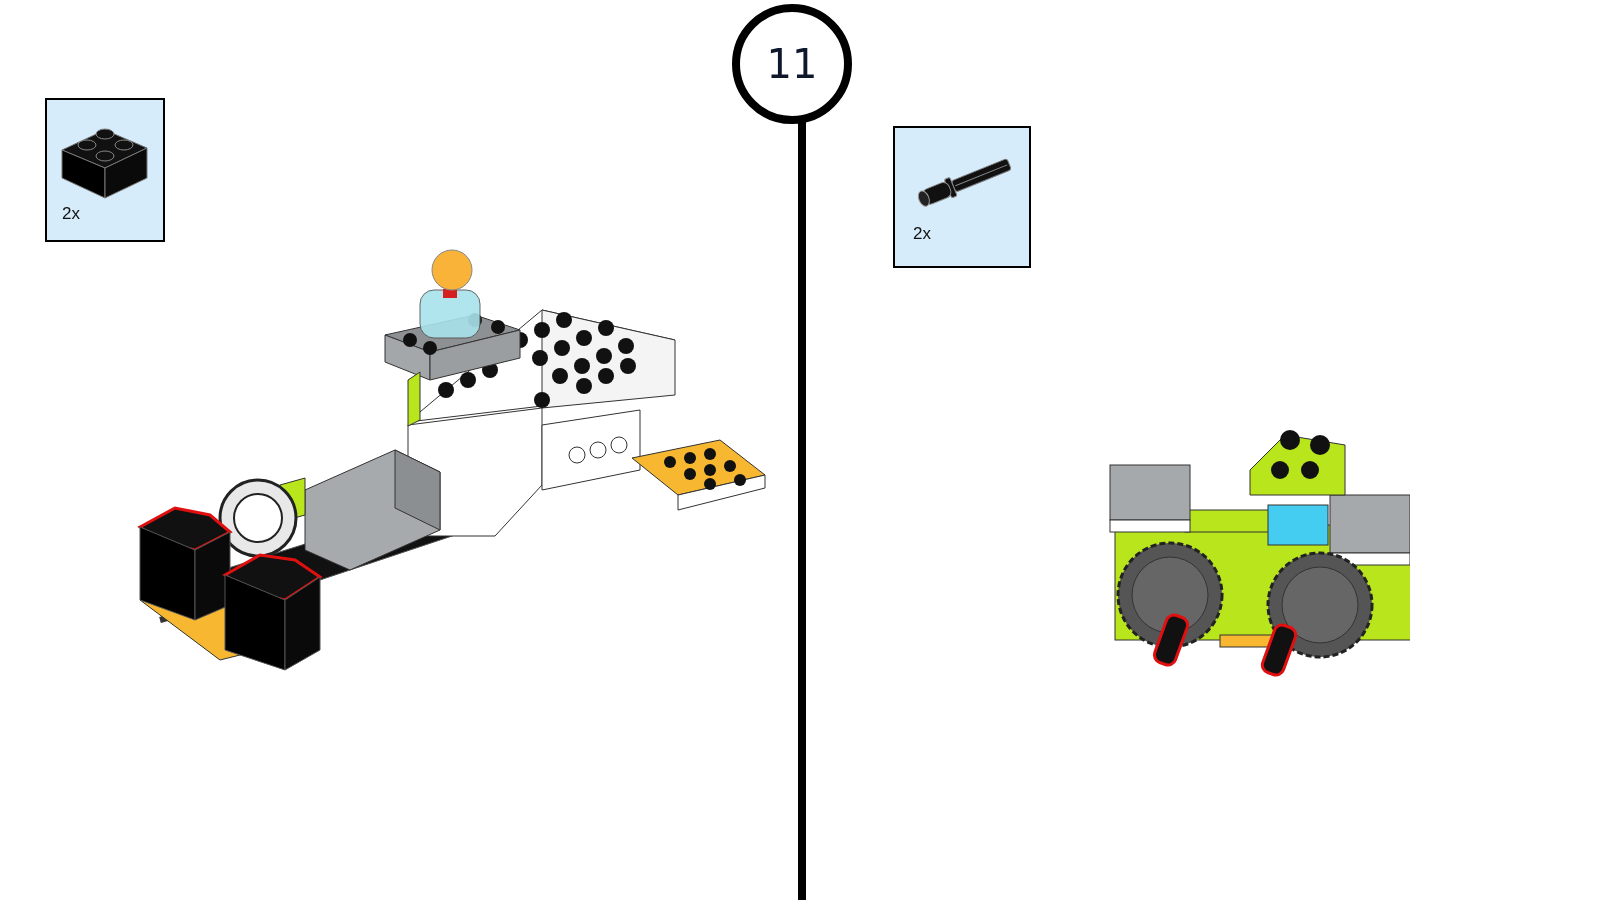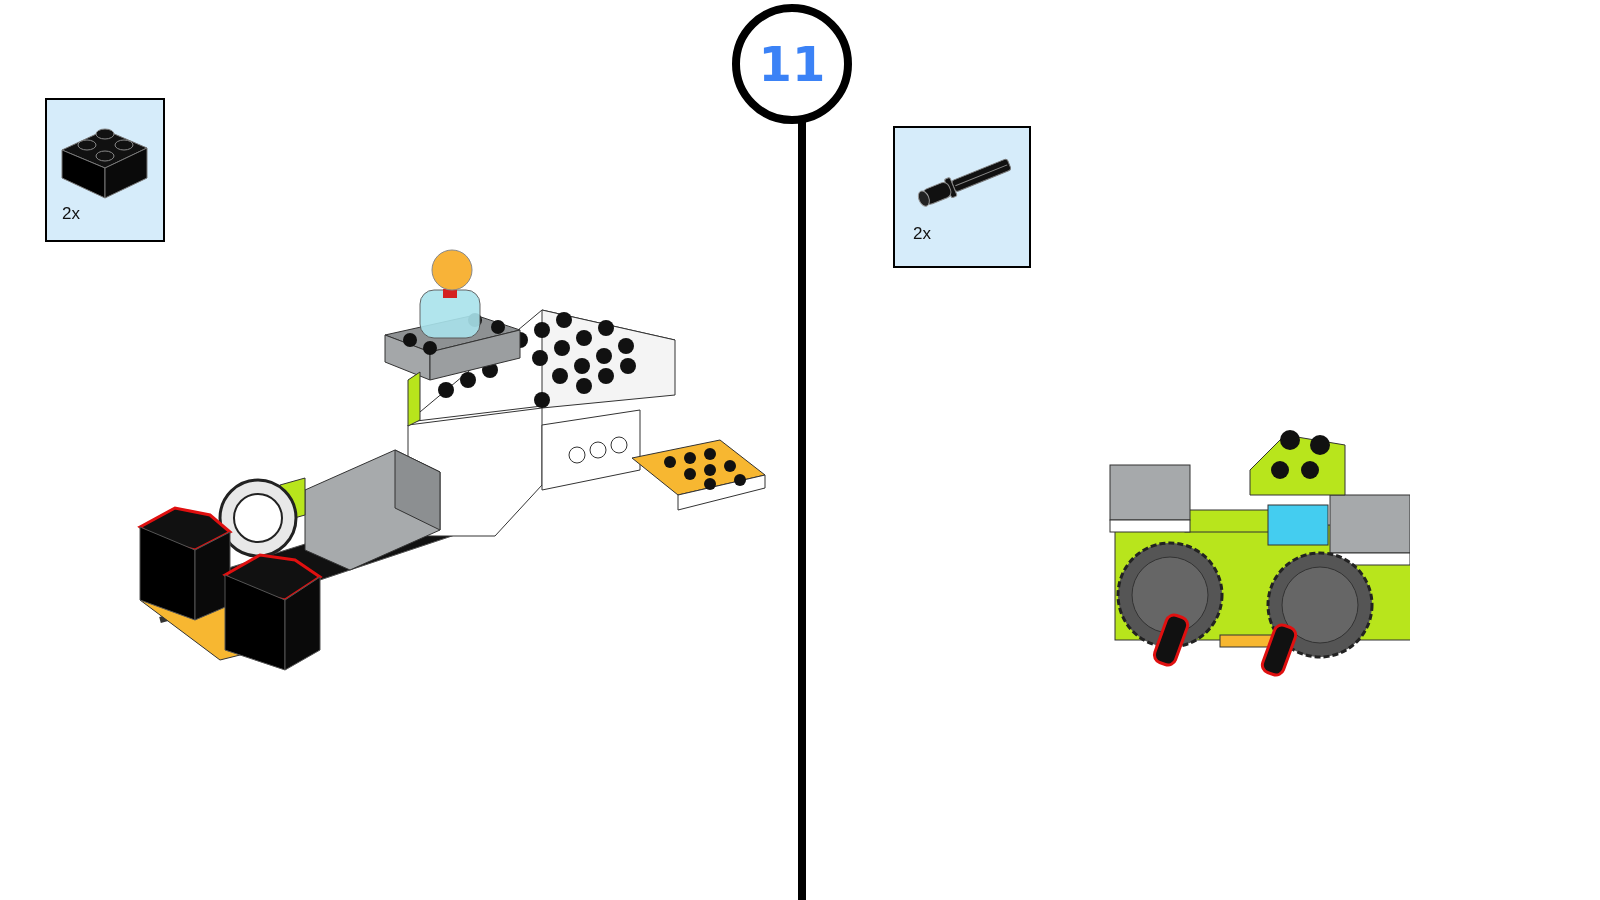--- a/index.html
+++ b/index.html
@@ -2,21 +2,21 @@
 <html><head>
 <meta charset="utf-8">
 <style>
   html, body { margin:0; padding:0; background:#ffffff; }
   body { width:1600px; height:900px; position:relative; overflow:hidden; font-family:"DejaVu Sans", sans-serif; }
   .step-circle {
     position:absolute; left:732px; top:4px; width:120px; height:120px;
     border:8px solid #000; border-radius:50%; box-sizing:border-box;
     display:flex; align-items:center; justify-content:center; background:#fff;
   }
-  .step-number { font-family:"DejaVu Sans", sans-serif; font-weight:bold; font-size:48px; color:#3b82f6; }
+  .step-number { font-family:"DejaVu Sans", sans-serif; font-weight:normal; font-size:40px; color:#0f172a; }
   .divider { position:absolute; left:798px; top:122px; width:8px; height:778px; background:#000; }
   .callout {
     position:absolute; background:#d6ecfa; border:2px solid #000; box-sizing:border-box;
   }
   .callout .qty { position:absolute; font-family:"Liberation Sans", sans-serif; font-size:17px; color:#111;text-align:center; }
   #callout-left { left:45px; top:98px; width:120px; height:144px; }
   #callout-left .qty { left:15px; top:104px; }
   #callout-right { left:893px; top:126px; width:138px; height:142px; }
   #callout-right .qty { left:18px; top:96px; }
   .model { position:absolute; }

